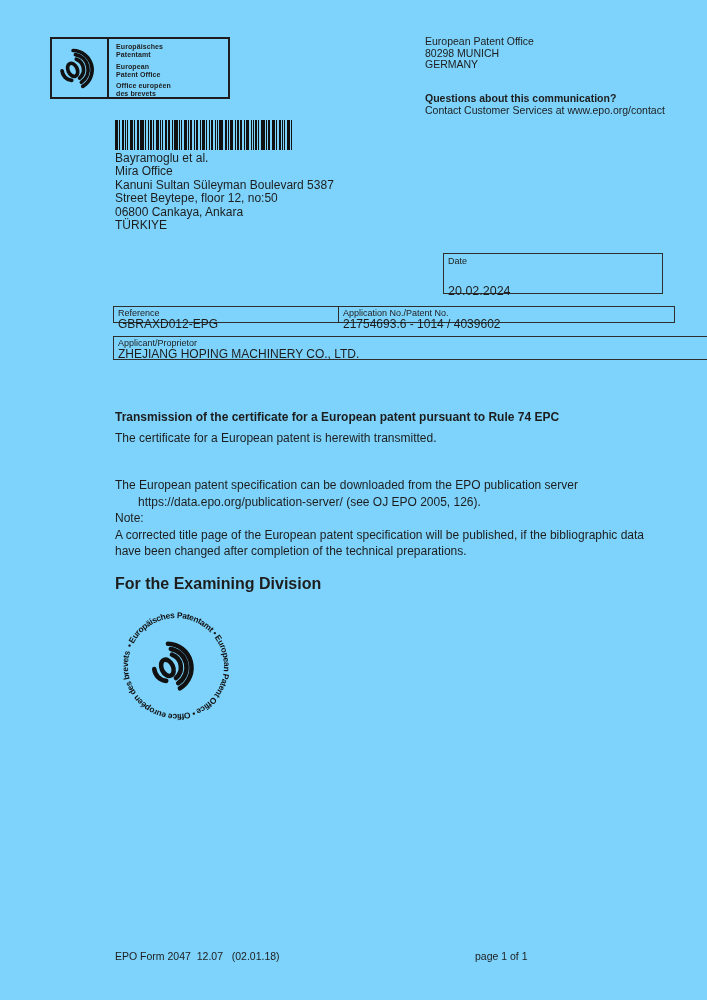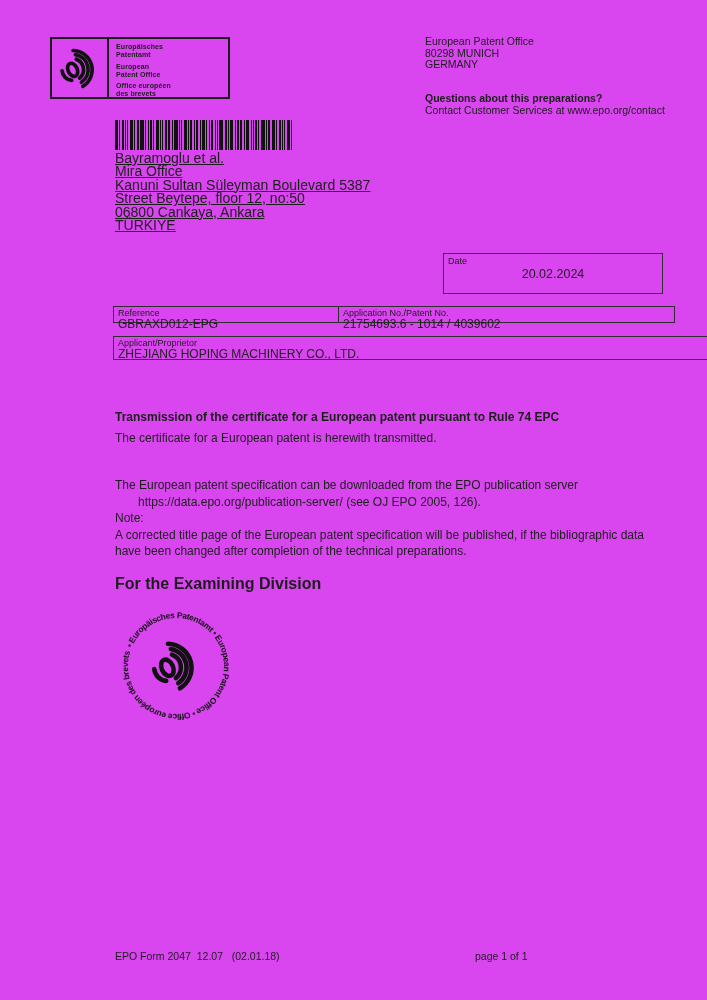--- a/index.html
+++ b/index.html
@@ -1,20 +1,20 @@
 <!DOCTYPE html>
 <html><head>
 <meta charset="utf-8">
 <style>
   * { margin: 0; padding: 0; box-sizing: border-box; }
   html, body { background: #ffffff; }
   .page {
     position: relative;
     width: 707px; height: 1000px;
-    background: #d946ef;
+    background: #7dd3fc;
     color: #1d1d1d;
     font-family: "Liberation Sans", sans-serif;
     overflow: hidden;
   }
   .pre { white-space: pre-line; }
   .prespace { white-space: pre; }
   .b { font-weight: normal; margin-left: 23px; }
 
   
   .logo-box {
@@ -40,32 +40,32 @@
     position: absolute; left: 425px; top: 36px;
     font-size: 10.5px; line-height: 11.5px;
   }
   .questions { position: absolute; left: 425px; top: 93px; font-size: 10.5px; line-height: 11.5px; }
   .questions .q-title { font-weight: bold; }
 
   
   .barcode { position: absolute; left: 115px; top: 120px; }
   .recipient {
     position: absolute; left: 115px; top: 152px;
-    font-size: 14px; line-height: 13.4px; text-decoration: underline;
+    font-size: 12px; line-height: 13.4px;
   }
 
   
   .date-box {
     position: absolute; left: 443px; top: 253px;
     width: 220px; height: 41px;
     border: 1.5px solid #2e2e2e;
     padding: 2px 4px;
   }
   .box-label { font-size: 9px; line-height: 10px; display: block; }
-  .date-value { text-align: center; font-size: 12.5px; margin-top: 1px; }
+  .date-value { font-size: 12.5px; margin-top: 18px; }
 
   
   .ref-row1 {
     position: absolute; left: 113px; top: 306px;
     width: 562px; height: 17px;
     border: 1.5px solid #2e2e2e;
     display: flex;
   }
   .ref-cell { padding: 1px 4px; }
   .ref-cell.left { width: 225px; border-right: 1.5px solid #2e2e2e; }
@@ -125,21 +125,21 @@
       <div class="pre">Office européen
 des brevets</div>
     </div>
   </div>
 
   <div class="office-address pre">European Patent Office
 80298 MUNICH
 GERMANY</div>
 
   <div class="questions">
-    <div class="q-title">Questions about this preparations?</div>
+    <div class="q-title">Questions about this communication?</div>
     <div>Contact Customer Services at www.epo.org/contact</div>
   </div>
 
   <svg class="barcode" id="barcode-svg" width="180" height="30">
       <rect x="0" y="0" width="3" height="30" fill="#111111"></rect>
       <rect x="4" y="0" width="1" height="30" fill="#111111"></rect>
       <rect x="7" y="0" width="2" height="30" fill="#111111"></rect>
       <rect x="10" y="0" width="1" height="30" fill="#111111"></rect>
       <rect x="12" y="0" width="1" height="30" fill="#111111"></rect>
       <rect x="15" y="0" width="3" height="30" fill="#111111"></rect>

